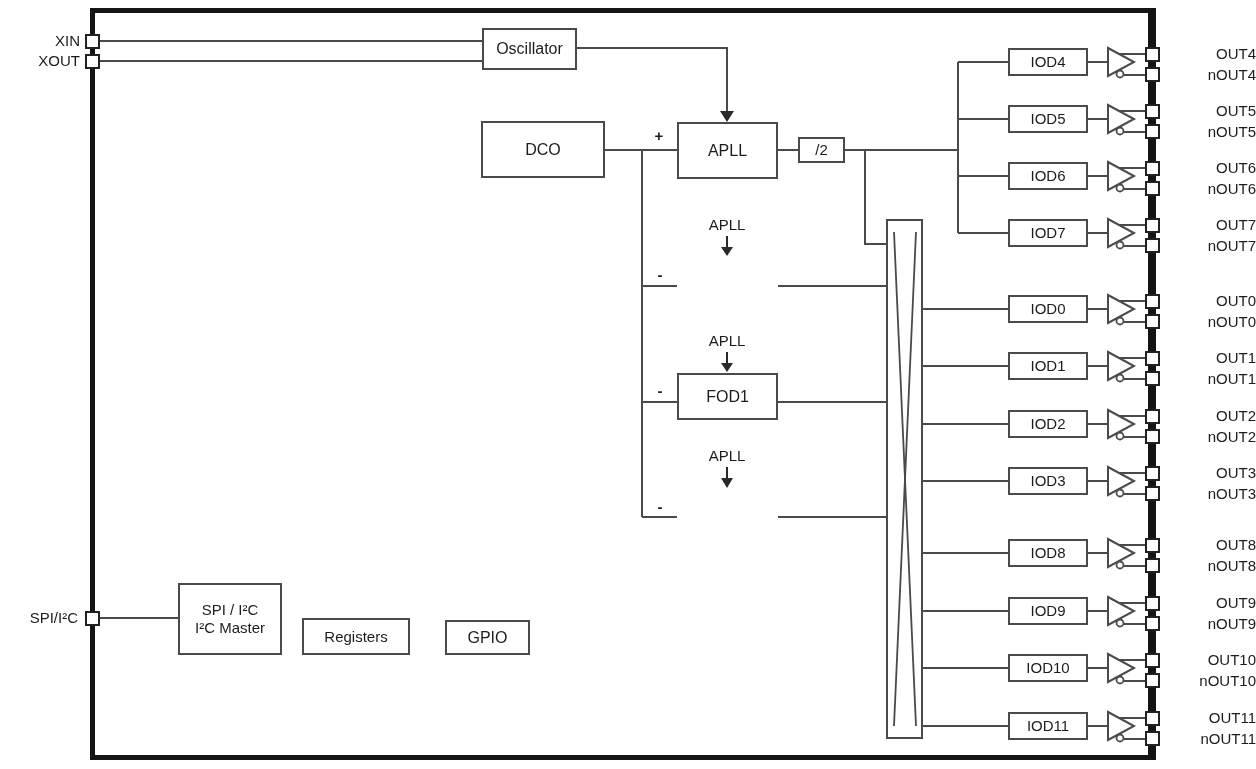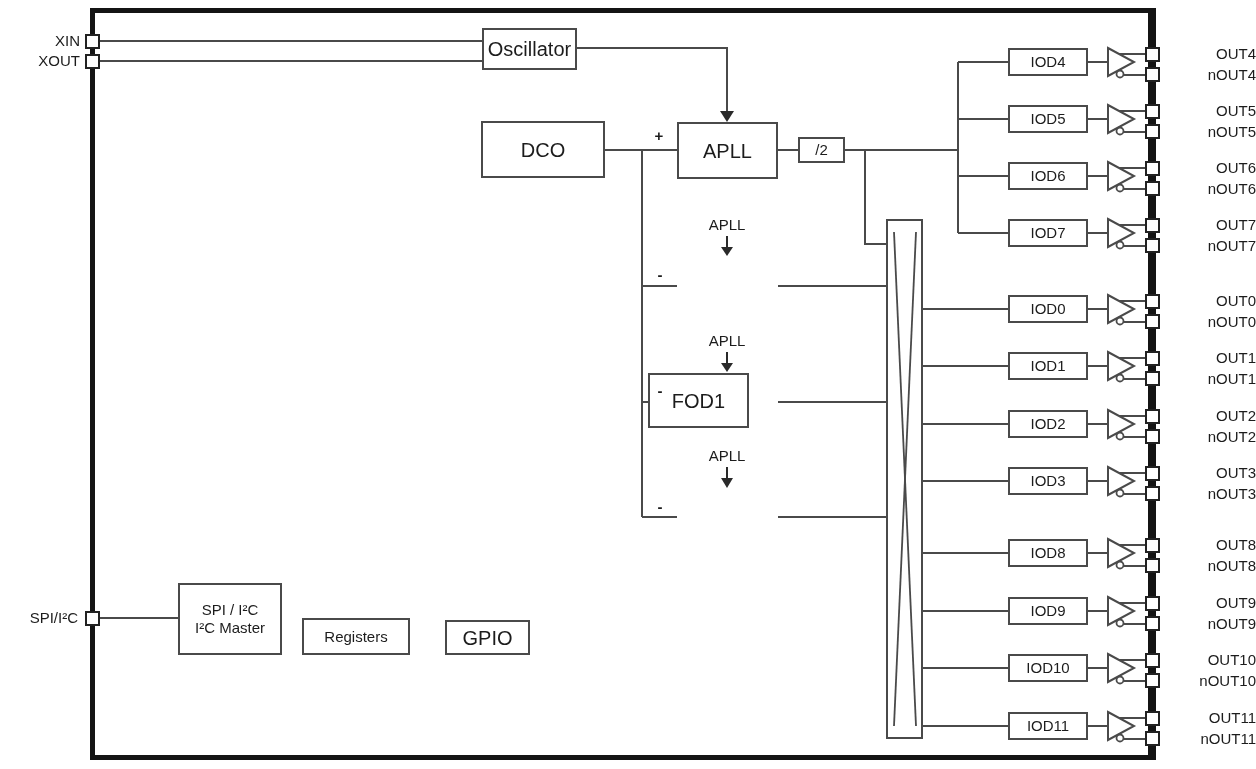--- a/index.html
+++ b/index.html
@@ -10,21 +10,21 @@
   .chip{
     position:absolute;left:90px;top:8px;width:1066px;height:752px;
     box-sizing:border-box;border:5px solid #141414;border-right-width:8px;
     background:transparent;z-index:0;
   }
   svg.wires{position:absolute;left:0;top:0;z-index:1;}
   .box{
     position:absolute;background:#ffffff;border:2px solid #4a4a4a;
     box-sizing:border-box;display:flex;flex-direction:column;
     align-items:center;justify-content:center;
-    font-size:20px;line-height:18px;color:#1c1c1c;z-index:2;text-align:center;
+    font-size:16px;line-height:18px;color:#1c1c1c;z-index:2;text-align:center;
   }
   .box.small{font-size:15px;}
   .iod{left:1008px;width:80px;height:28px;font-size:15px;}
   .lbl{position:absolute;font-size:15px;line-height:18px;height:18px;color:#1c1c1c;z-index:2;white-space:nowrap;}
   .pinlbl{width:70px;text-align:right;}
   .outlbl{left:1164px;width:92px;text-align:right;}
   .sign{font-weight:700;font-size:15px;text-align:center;}
   .center{text-align:center;}
 </style>
 </head>
@@ -204,21 +204,21 @@
     </div>
   <div class="box" style="left:481px;top:121px;width:124px;height:57px;">
       <span>DCO</span>
     </div>
   <div class="box" style="left:677px;top:122px;width:101px;height:57px;">
       <span>APLL</span>
     </div>
   <div class="box small" style="left:798px;top:137px;width:47px;height:26px;">
       <span>/2</span>
     </div>
-  <div class="box" style="left:648px;top:373px;width:101px;height:55px;">
+  <div class="box" style="left:677px;top:373px;width:101px;height:47px;">
       <span>FOD1</span>
     </div>
   <div class="box small" style="left:178px;top:583px;width:104px;height:72px;">
     <span>SPI / I²C</span>
     <span>I²C Master</span>
   </div>
   <div class="box small" style="left:302px;top:618px;width:108px;height:37px;">
       <span>Registers</span>
     </div>
   <div class="box" style="left:445px;top:620px;width:85px;height:35px;">

